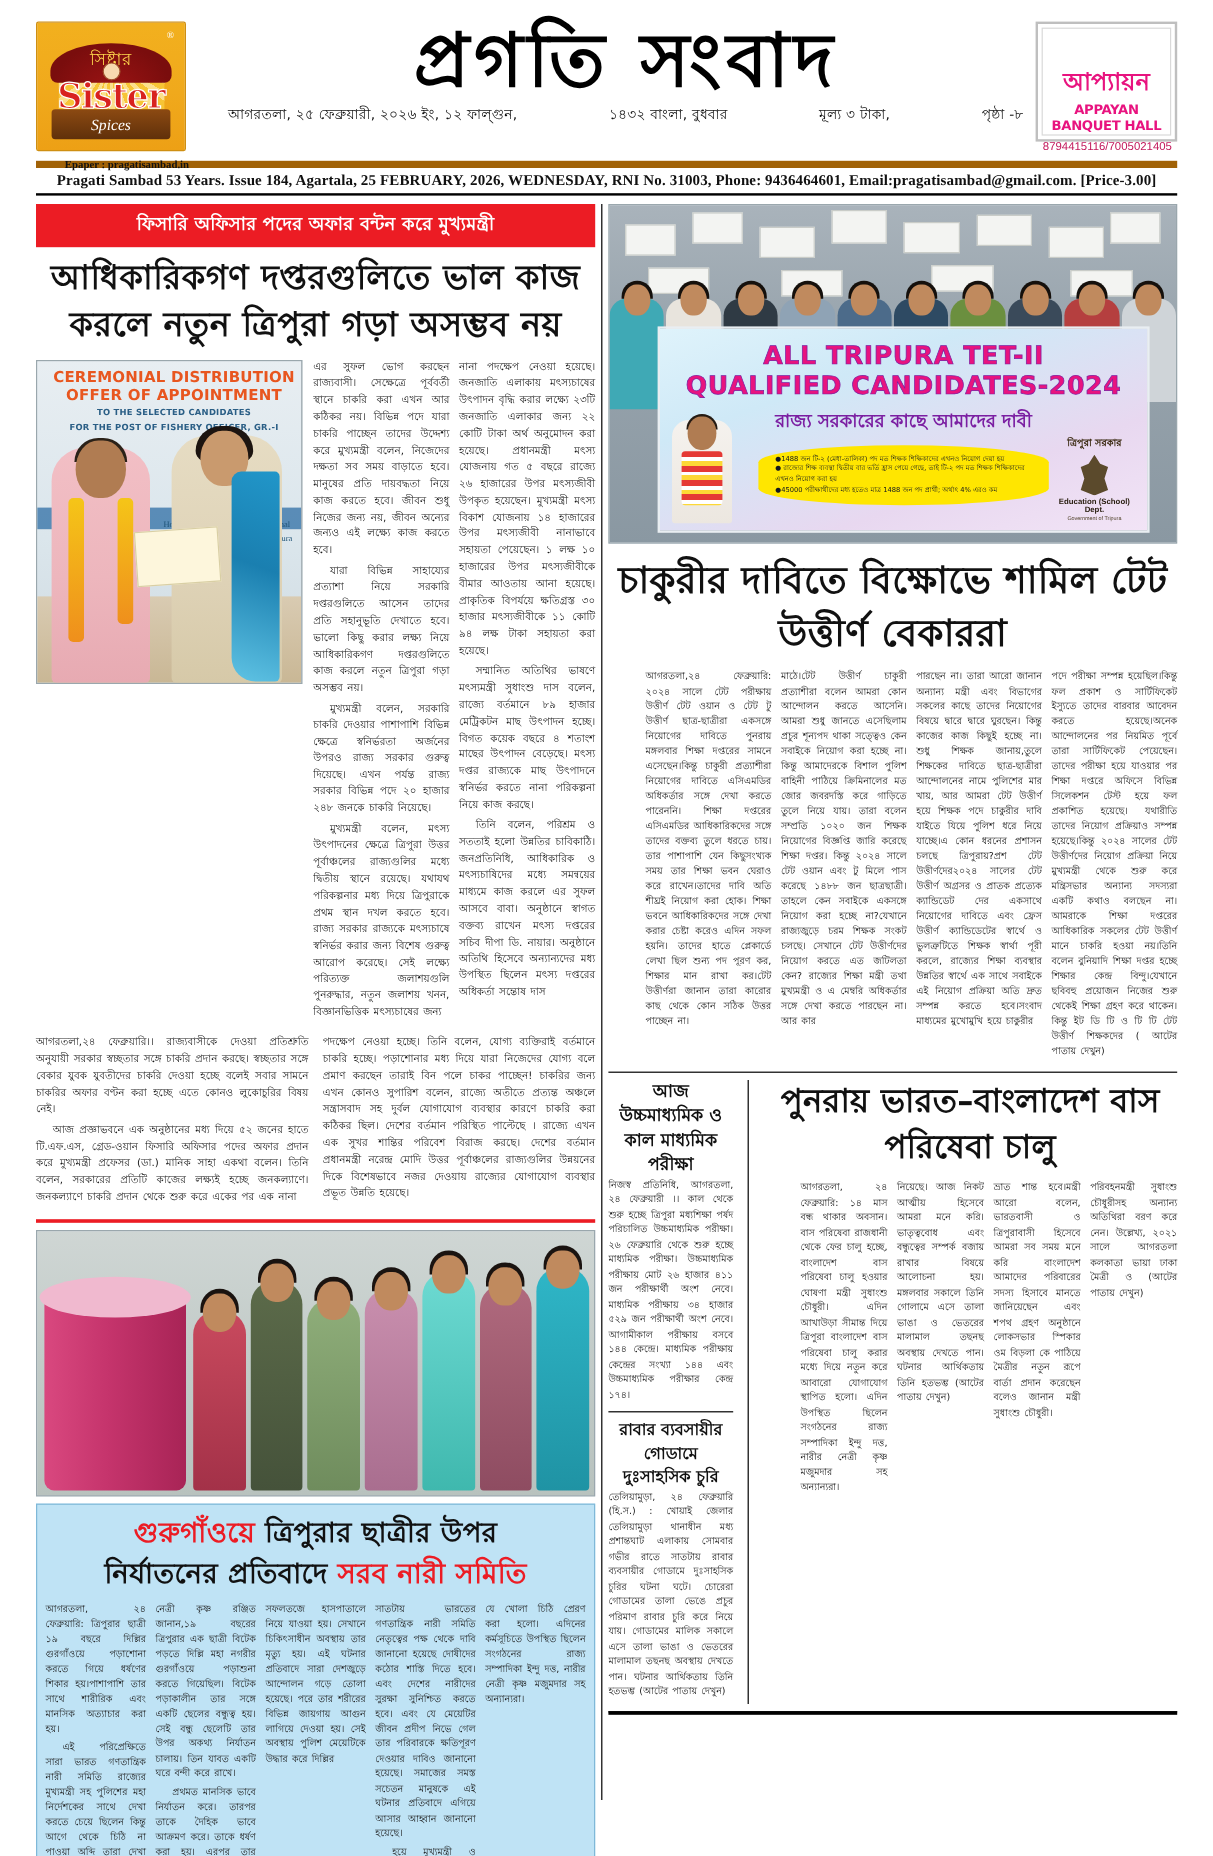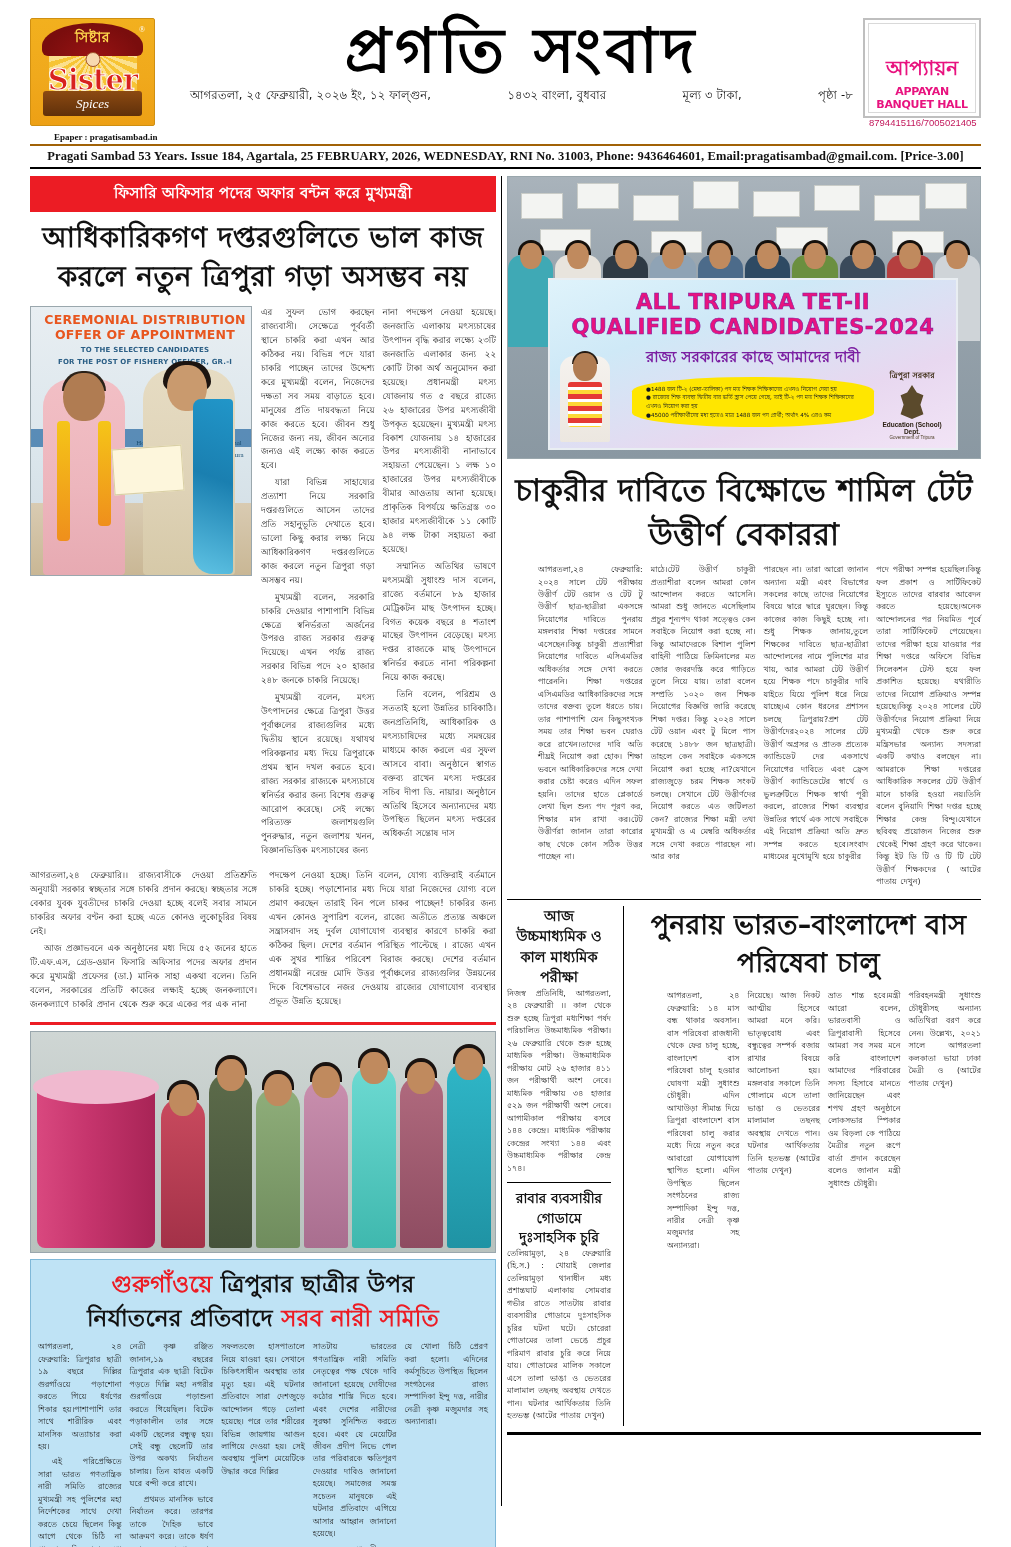--- a/index.html
+++ b/index.html
@@ -16,24 +16,24 @@
 
   
   .masthead { display:flex; align-items:flex-start; padding-top:18px; height:130px; }
   .logo-box {
     width:125px; height:108px; flex:0 0 125px;
     background:linear-gradient(180deg,#f2b01e 0%,#f0a91c 55%,#eda015 100%);
     border:1px solid #cf8f12;
     position:relative; overflow:hidden; border-radius:2px;
   }
   .logo-top {
-    position:absolute; top:4px; left:11px; right:11px; height:33px;
+    position:absolute; top:17px; left:11px; right:11px; height:33px;
     background:radial-gradient(ellipse at 50% 120%, #9c1414 0%, #7a0d0d 70%);
     border-radius:50% 50% 6px 6px / 70% 70% 6px 6px;
-    color:#ffd84d; font-size:14px; font-weight:bold; text-align:center;
+    color:#ffd84d; font-size:14px; font-weight:normal; text-align:center;
     line-height:30px; letter-spacing:.5px;
   }
   .logo-reg { position:absolute; top:6px; right:9px; color:#fff; font-size:8px; }
   .logo-sun {
     position:absolute; top:32px; left:50%; transform:translateX(-50%);
     width:88px; height:40px;
     background:repeating-conic-gradient(from 200deg at 50% 0%, #fde9a0 0deg 7deg, #f8c93a 7deg 14deg);
     opacity:.85;
   }
   .logo-face {
@@ -72,21 +72,21 @@
     width:118px; flex:0 0 118px; height:100px;
     border:2px solid #bfbfbf; padding:3px; text-align:center;
     background:#fff;
   }
   .ad-inner { border:1px solid #d9d9d9; height:100%; padding-top:10px; }
   .ad-bn { font-family:"DejaVu Sans",sans-serif; font-size:20px; font-weight:bold; color:#e8137f; line-height:1;margin-top:24px; }
   .ad-en { font-family:"DejaVu Sans",sans-serif; font-size:11px; font-weight:bold; color:#e8137f; margin-top:7px; letter-spacing:-.3px; }
   .ad-ph { font-family:"Liberation Sans",sans-serif; font-size:9.5px; color:#c2185b; margin-top:6px; }
 
   
-  .strap-wrap { border-top:2px solid #a16207; border-bottom:2px solid #000; padding:3px 0; margin-top:14px; }
+  .strap-wrap { border-top:6px solid #a16207; border-bottom:2px solid #000; padding:3px 0; margin-top:4px; }
   .strap {
     text-align:center; font-size:12.5px; font-weight:bold;
     font-family:"Liberation Serif", serif; letter-spacing:.1px; white-space:nowrap;
   }
 
   
   .content { display:flex; margin-top:7px; height:1330px; }
   .col-left  { width:466px; flex:0 0 466px; }
   .vrule     { width:1px; flex:0 0 1px; background:#000; margin:0 5px; }
   .col-right { flex:1; }

